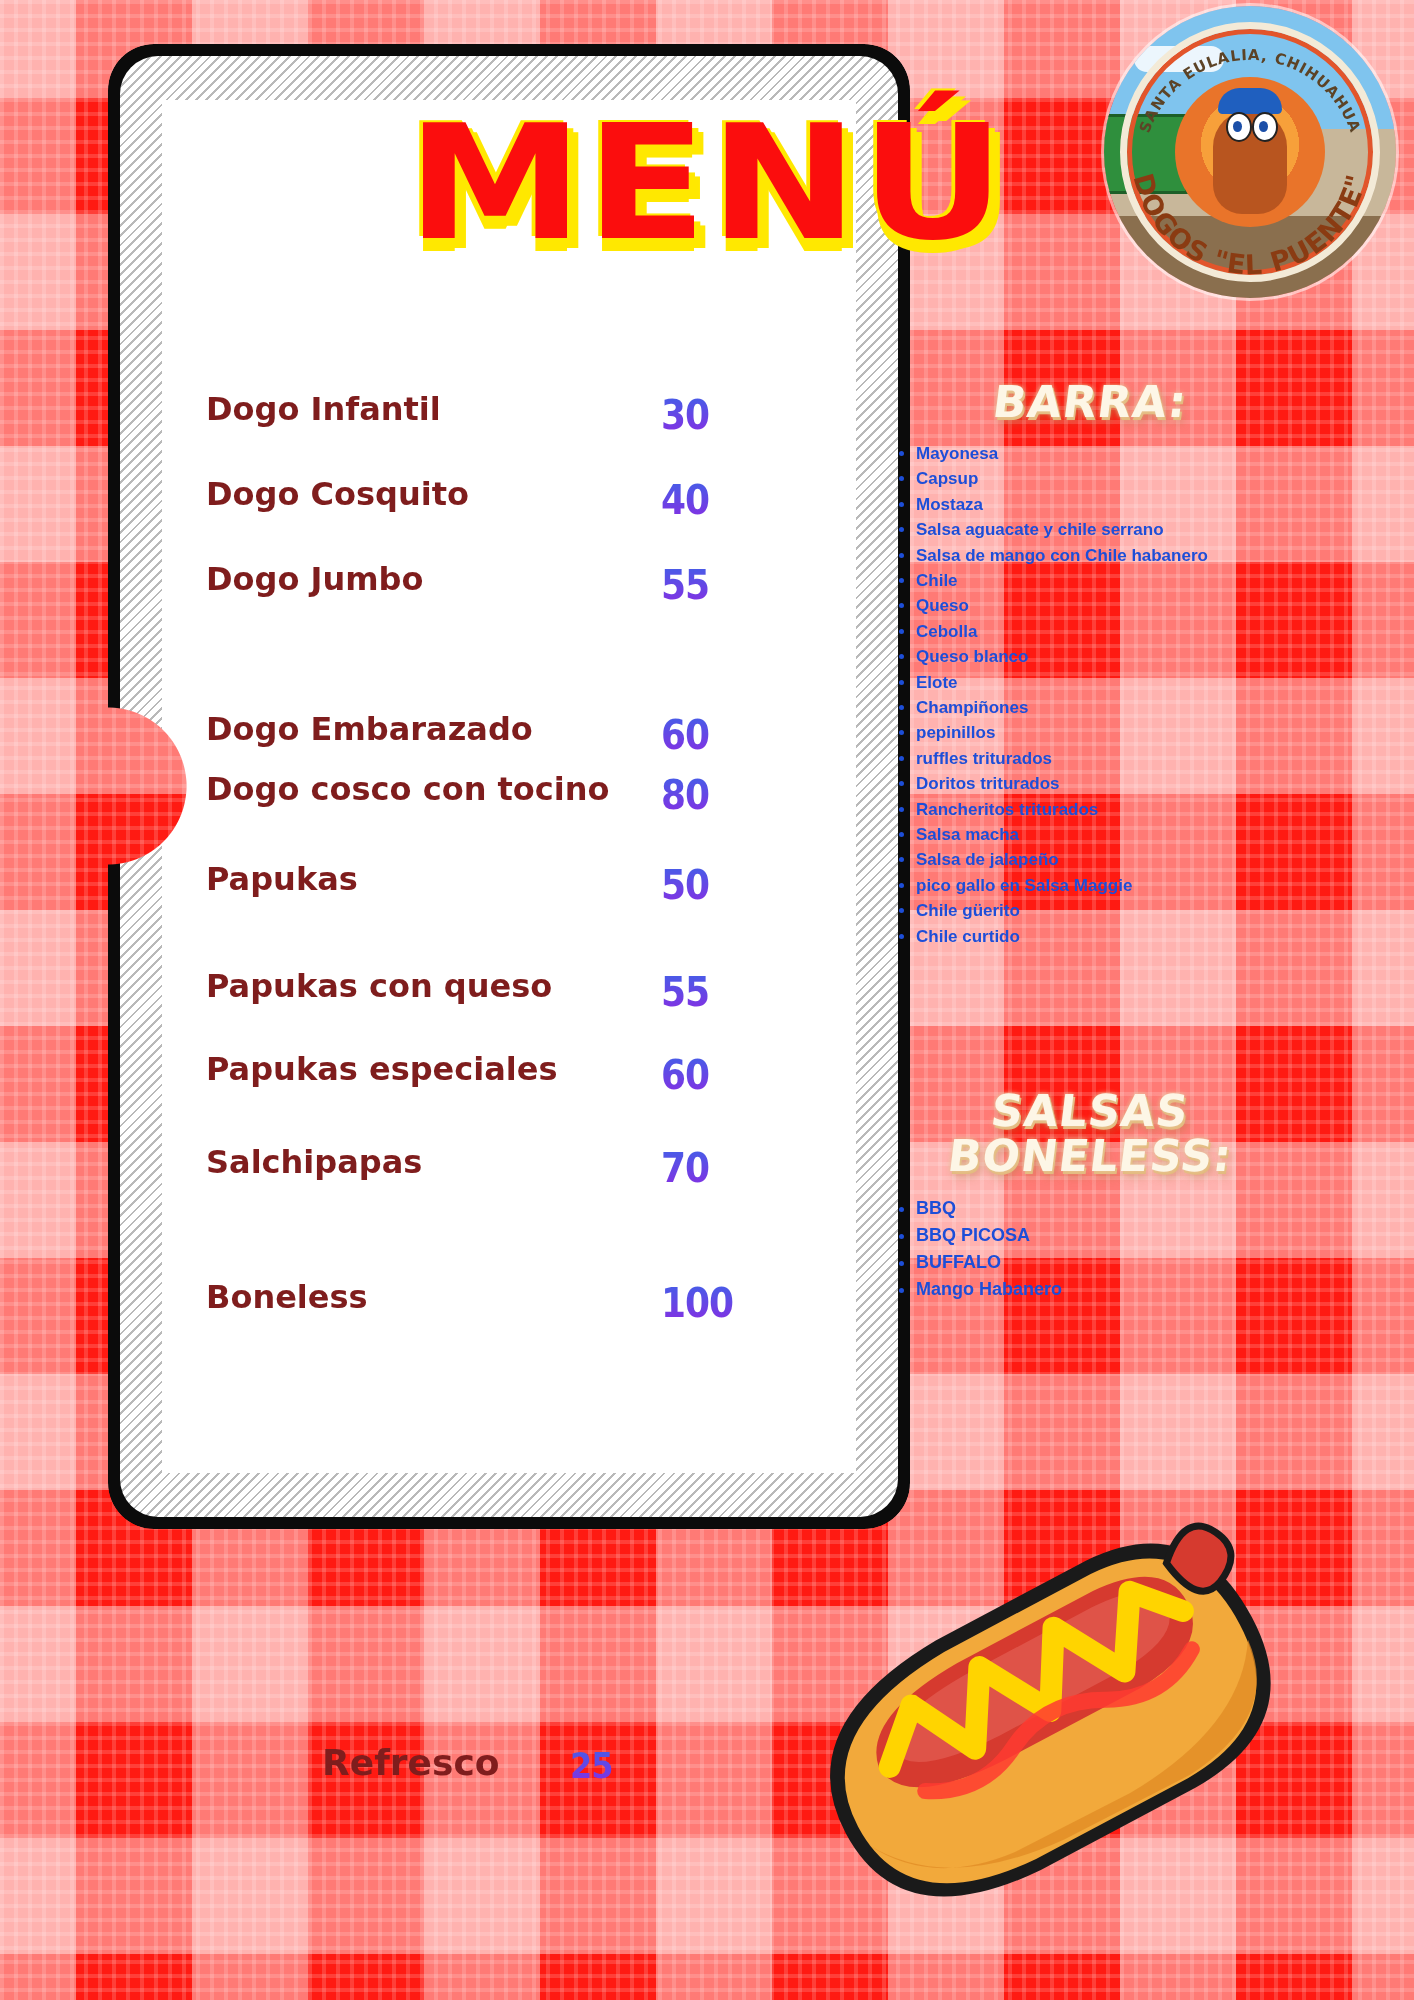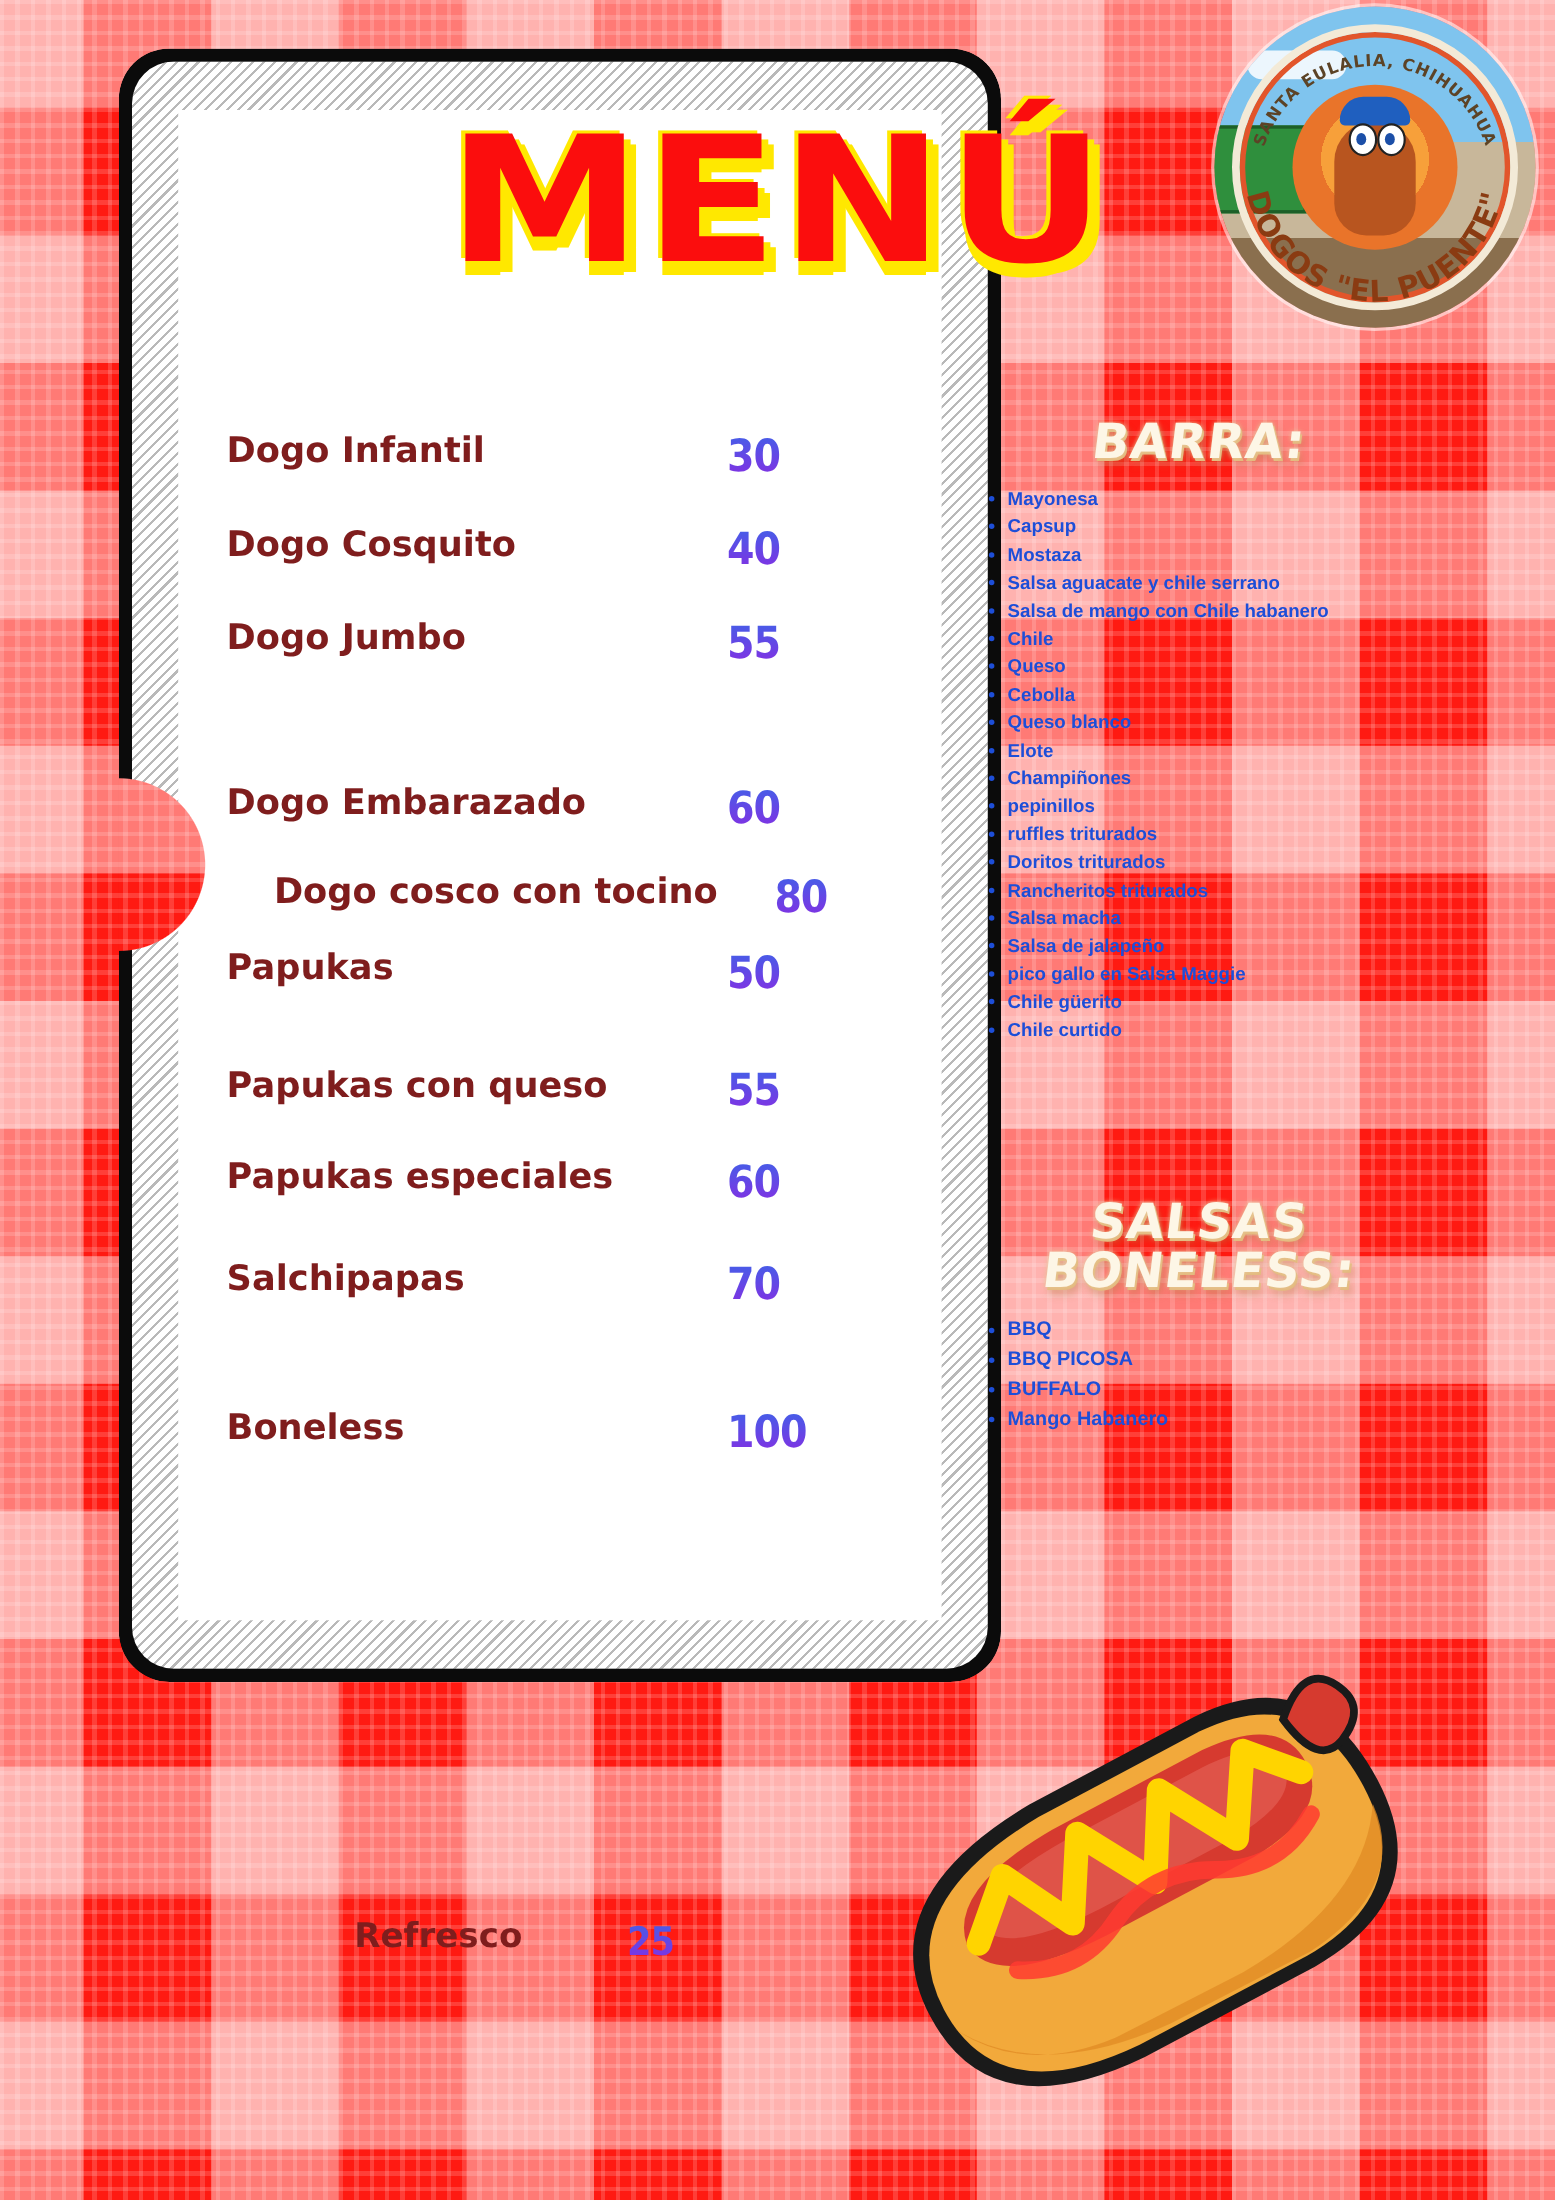--- a/index.html
+++ b/index.html
@@ -274,21 +274,21 @@
 
   
   #refresco-row {
     position: absolute;
     left: 322px;
     top: 1742px;
     width: 420px;
     height: 56px;
     z-index: 5;
   }
-  #refresco-row .item-name { font-size: 31px; }
+  #refresco-row .item-name { font-size: 36px; }
   #refresco-row .item-price { left: 248px; font-size: 32px; }
 
   
   #hotdog {
     position: absolute;
     left: 760px;
     top: 1430px;
     width: 560px;
     height: 560px;
     z-index: 30;
@@ -345,21 +345,21 @@
     <span class="item-price">40</span>
   </div>
   <div class="item-row" style="top:170px;">
     <span class="item-name">Dogo Jumbo</span>
     <span class="item-price">55</span>
   </div>
   <div class="item-row" style="top:288px;margin-top:32px;">
     <span class="item-name">Dogo Embarazado</span>
     <span class="item-price">60</span>
   </div>
-  <div class="item-row" style="top:401px;margin-left:43px;">
+  <div class="item-row" style="top:380px;">
     <span class="item-name">Dogo cosco con tocino</span>
     <span class="item-price">80</span>
   </div>
   <div class="item-row" style="top:470px;">
     <span class="item-name">Papukas</span>
     <span class="item-price">50</span>
   </div>
   <div class="item-row" style="top:540px;margin-top:37px;">
     <span class="item-name">Papukas con queso</span>
     <span class="item-price">55</span>

